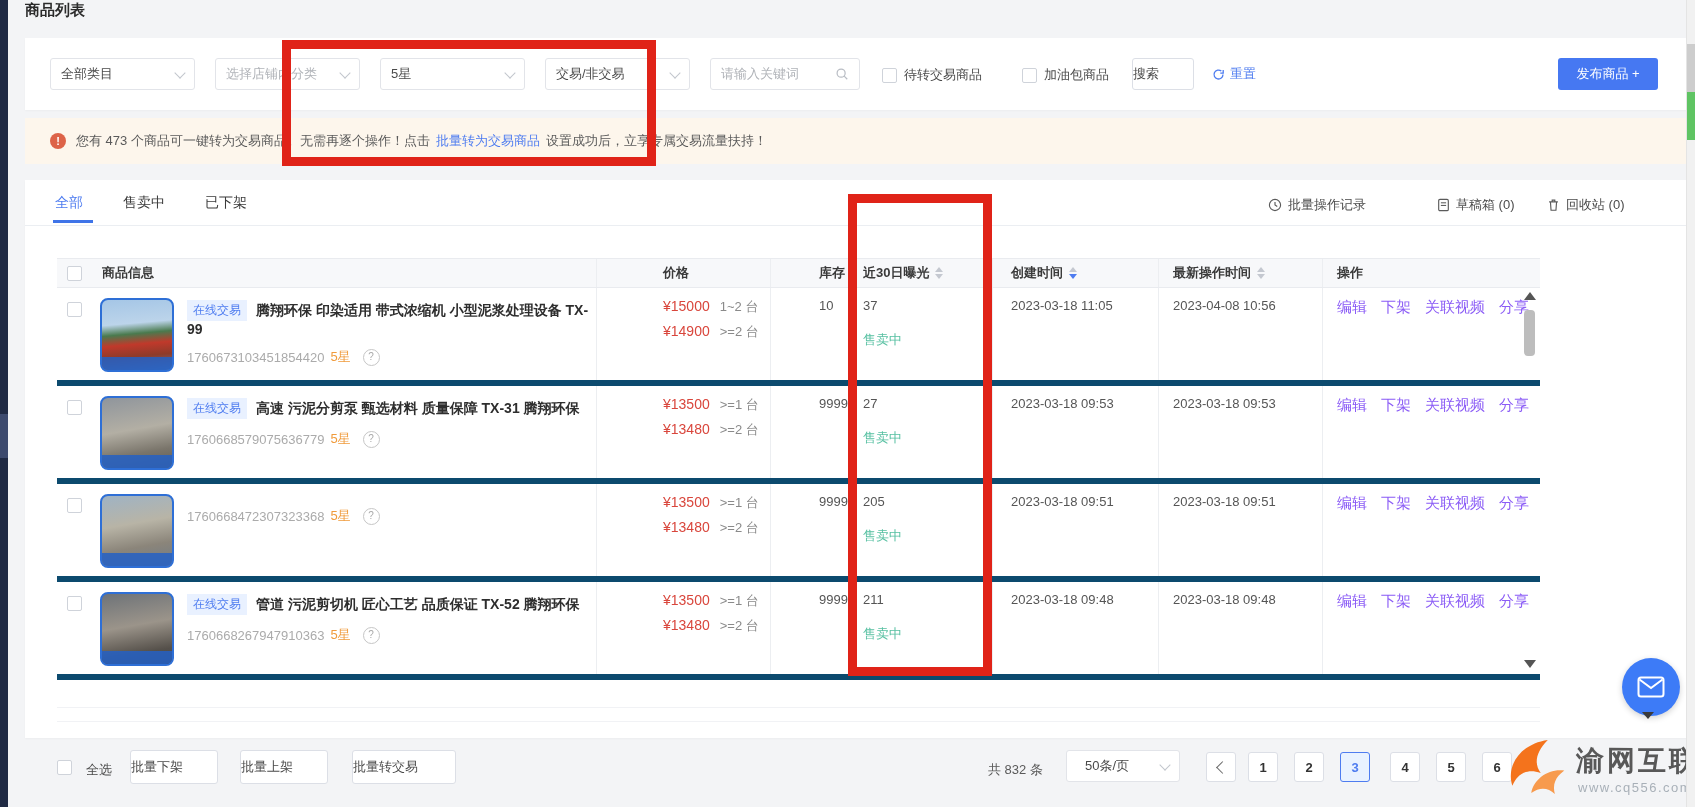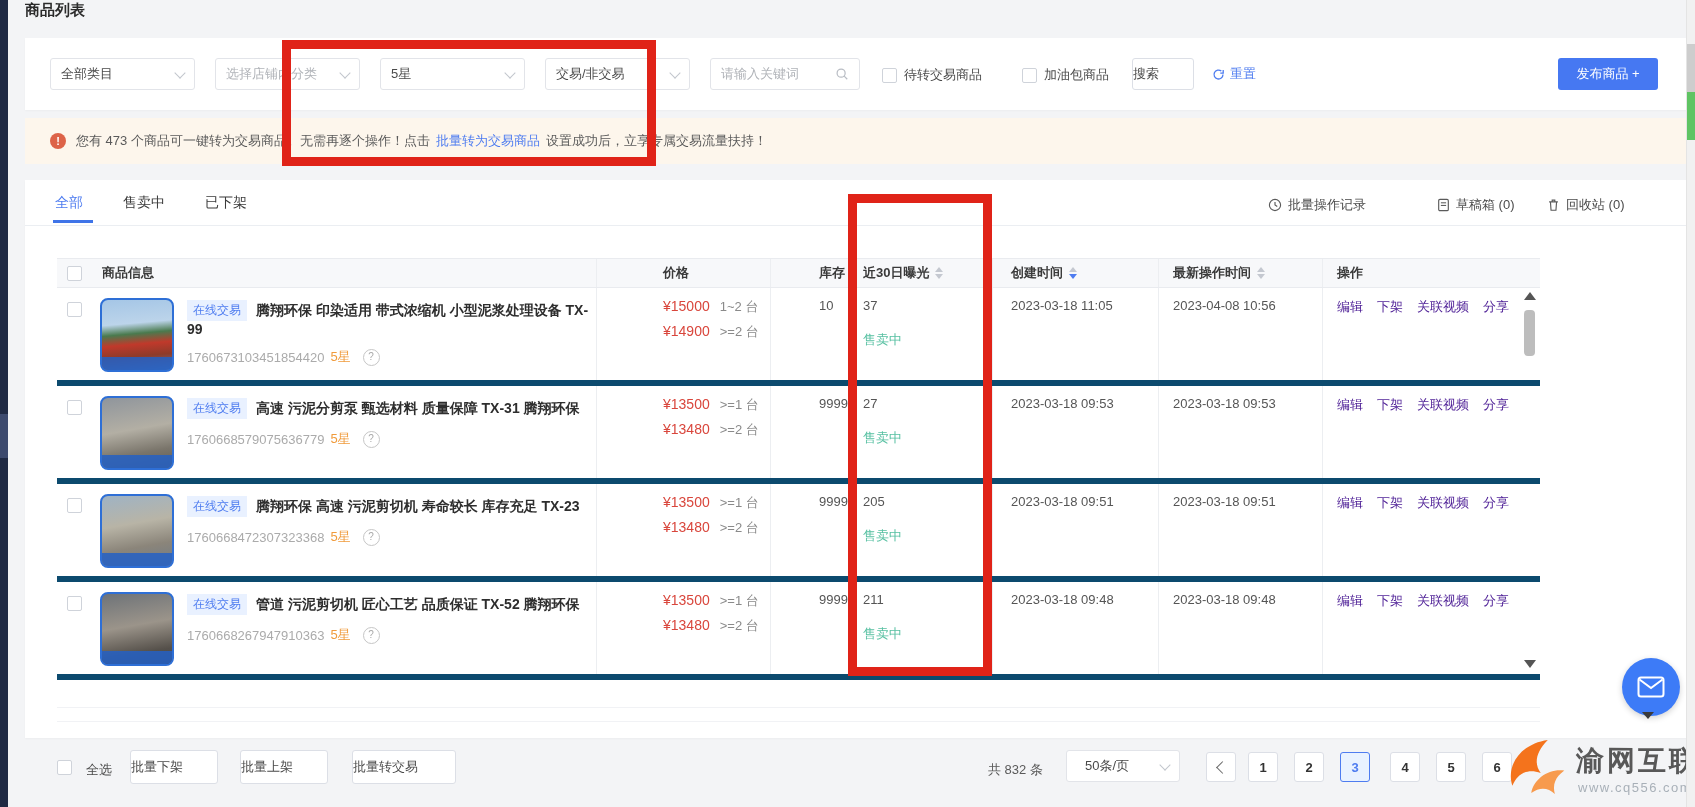--- a/index.html
+++ b/index.html
@@ -90,21 +90,21 @@
   .prod-line2{margin-top:11px;font-size:13px;color:#ababab;display:flex;align-items:center;}
   .pstar{color:#f09b3c;margin-left:6px;}
   .help{display:inline-block;width:15px;height:15px;border:1px solid #c6c6c6;border-radius:50%;color:#a9a9a9;font-size:10px;line-height:13px;text-align:center;margin-left:12px;cursor:pointer;}
   .help::after{content:"?";}
 
   .pline{line-height:24px;white-space:nowrap;}
   .pval{color:#d9463c;font-size:14px;}
   .pqty{color:#8a8a8a;font-size:13px;margin-left:10px;}
   .expo-num{font-size:13px;color:#555;}
   .expo-status{margin-top:18px;font-size:13px;color:#57c0a2;}
-  .oplink{color:#4c1d95;margin-right:14px;cursor:pointer;text-decoration:none;font-size:13px;}
+  .oplink{color:#8b5cf6;margin-right:14px;cursor:pointer;text-decoration:none;font-size:15px;}
 
   
   .tscroll-up{position:absolute;left:1499px;top:112px;width:0;height:0;border-left:6px solid transparent;border-right:6px solid transparent;border-bottom:8px solid #555;cursor:pointer;}
   .tscroll-thumb{position:absolute;left:1499px;top:130px;width:11px;height:46px;background:#bdbdbd;border-radius:4px;cursor:pointer;}
   .tscroll-dn{position:absolute;left:1499px;top:480px;width:0;height:0;border-left:6px solid transparent;border-right:6px solid transparent;border-top:8px solid #555;cursor:pointer;}
 
   .faint-line{position:absolute;left:32px;width:1483px;height:1px;background:#f1f2f5;}
 
   
   .f-label{position:absolute;font-size:13px;color:#4a4a4a;}
@@ -321,21 +321,20 @@
       </div>
     </div>
 
     <div class="trow" style="top:304px;">
       <div class="cell c-check">
           <span class="cbx"></span>
         </div>
       <div class="cell c-info">
         <div class="prod-img img3"></div>
         <div class="prod-text">
-          <div><span class="tag">在线交易</span><span class="ptitle">腾翔环保 高速 污泥剪切机 寿命较长 库存充足 TX-23</span></div>
           <div class="prod-line2">
               <span>1760668472307323368</span>
               <span class="pstar">5星</span>
               <span class="help"></span>
             </div>
         </div>
       </div>
       <div class="cell c-price">
         <div class="pline"><span class="pval">¥13500</span><span class="pqty">&gt;=1 台</span></div>
         <div class="pline"><span class="pval">¥13480</span><span class="pqty">&gt;=2 台</span></div>

